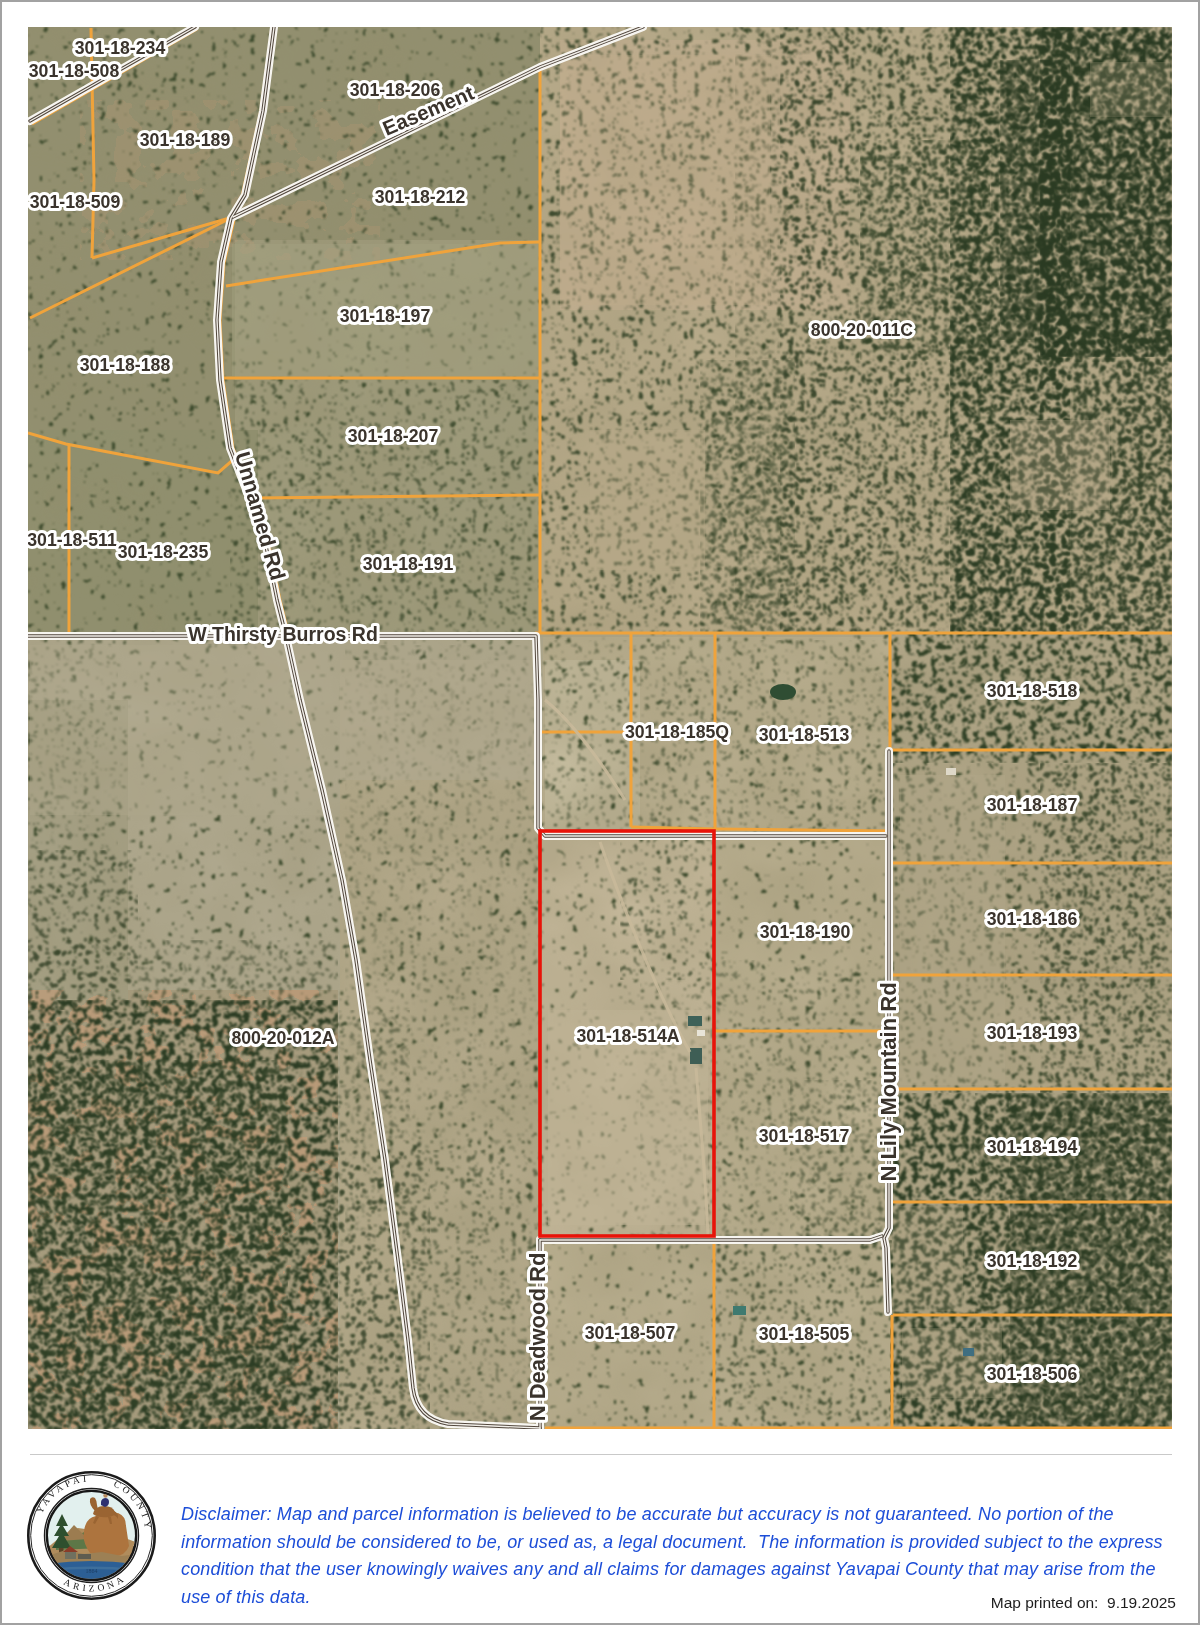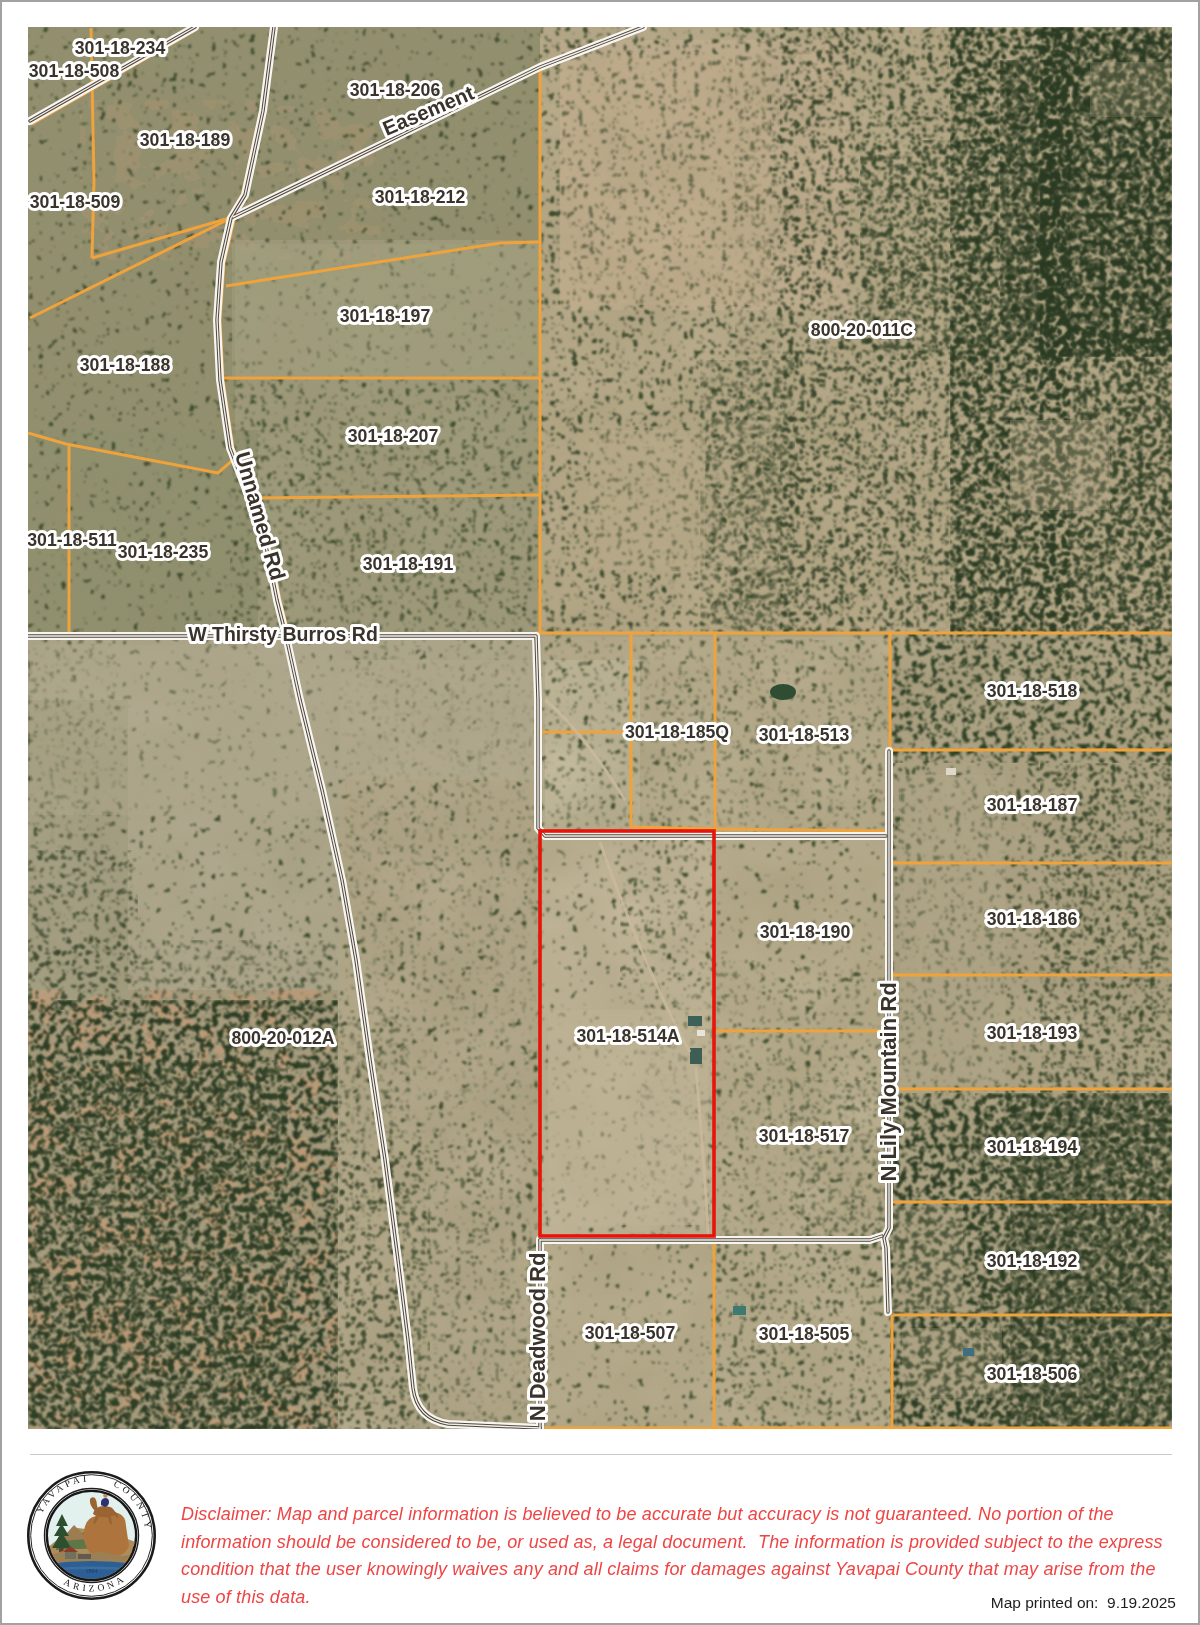--- a/index.html
+++ b/index.html
@@ -1,20 +1,20 @@
 <!DOCTYPE html>
 <html><head>
 <meta charset="utf-8">
 <style>
 html,body{margin:0;padding:0;}
 body{width:1200px;height:1625px;background:#fff;font-family:"Liberation Sans",sans-serif;position:relative;overflow:hidden;}
 .page{position:absolute;left:0;top:0;width:1200px;height:1625px;border:2px solid #a2a2a2;box-sizing:border-box;background:#fff;}
 .map{position:absolute;left:28px;top:27px;width:940px;height:1402px;}
 .sep{position:absolute;left:30px;top:1454px;width:1142px;height:1px;background:#c9c9c9;}
-.disc{position:absolute;left:181px;top:1501px;width:1010px;font-style:italic;font-size:18px;line-height:27.5px;color:#ef4444;letter-spacing:0.15px;}
+.disc{position:absolute;left:181px;top:1501px;width:1010px;font-style:italic;font-size:18px;line-height:27.5px;color:#1d4ed8;letter-spacing:0.15px;}
 .printed{position:absolute;right:24px;top:1594px;font-size:15.5px;color:#1d1d1d;margin-left:40px;}
 .logo{position:absolute;left:26px;top:1470px;}
 </style>
 </head>
 <body>
 <div class="page"></div>
 <div class="map">
 <svg width="1144" height="1402" viewBox="28 27 1144 1402" xmlns="http://www.w3.org/2000/svg">
 <defs>
 <filter id="mottle" x="0%" y="0%" width="100%" height="100%" color-interpolation-filters="sRGB">

